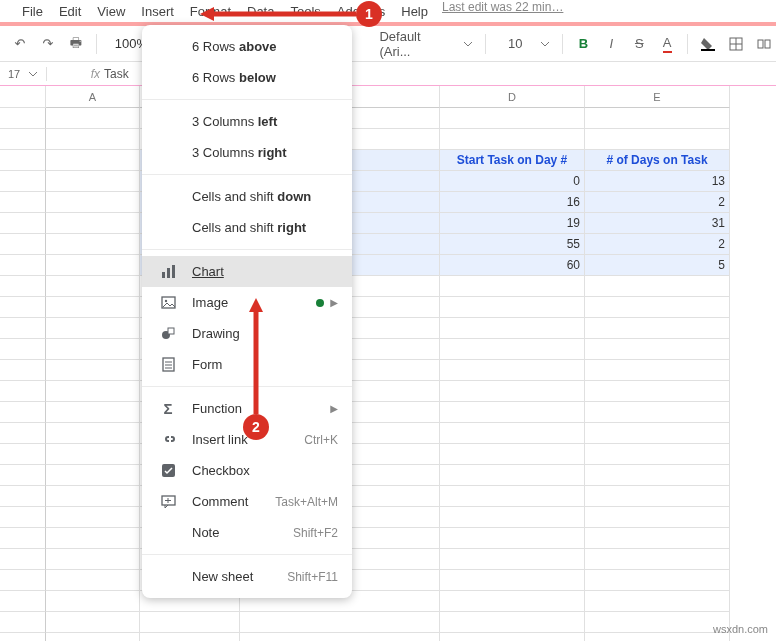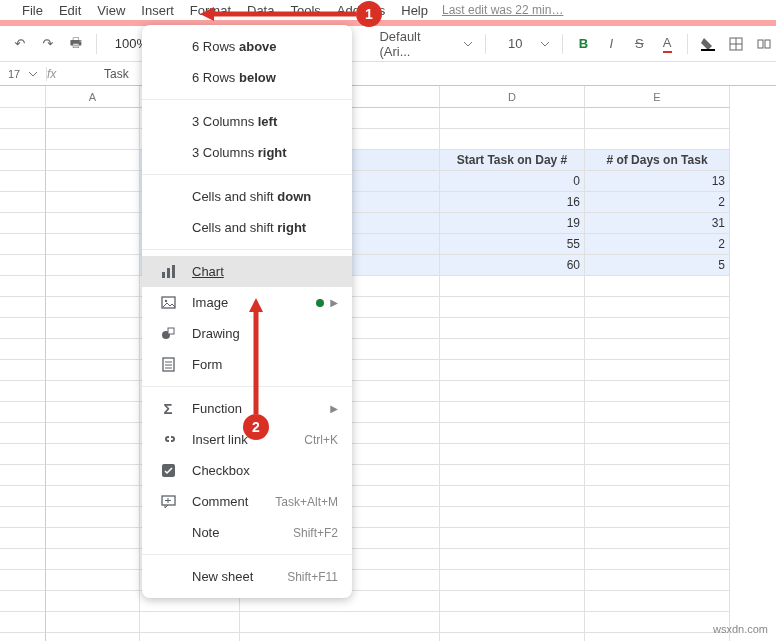--- a/index.html
+++ b/index.html
@@ -1,53 +1,53 @@
 <!DOCTYPE html>
 <html><head>
   <meta charset="utf-8">
   <style>
     * { box-sizing: border-box; margin: 0; padding: 0; font-family: Arial, sans-serif; }
     body { width: 776px; height: 641px; background: #fff; font-size: 13px; color: #333; overflow: hidden; position: relative; }
 
     
-    .menubar { height: 26px; display: flex; align-items: center; padding-left: 14px; border-bottom: 6px solid #fca5a5; }
+    .menubar { height: 26px; display: flex; align-items: flex-start; padding-left: 14px; border-bottom: 4px solid #fca5a5; }
     .menubar .mi { padding: 4px 8px; cursor: pointer; color: #444; font-size: 13px; }
     .menubar .link { color: #888; text-decoration: underline; margin-left: 6px; cursor: pointer; font-size: 12px; }
 
     
     .toolbar { height: 36px; display: flex; align-items: center; border-bottom: 1px solid #e0e0e0; padding-left: 8px; gap: 4px; }
     .tico { width: 24px; height: 24px; display: flex; align-items: center; justify-content: center; cursor: pointer; color: #666; }
     .zoom { font-size: 13px; padding: 0 6px 0 10px; cursor: pointer; display: flex; align-items: center; }
     .tdrop { font-size: 13px; color: #555; cursor: pointer; padding: 0 4px; display: flex; align-items: center; gap:4px;}
     .fs { font-size: 13px; color: #555; padding: 0 10px; }
     .bold { font-weight: bold; color: #188038; }
     .strike { text-decoration: line-through; }
     .unbar { border-bottom: 2px solid #d93025; display:inline-block; padding-bottom:1px;}
     .sep { width:1px; height:20px; background:#e0e0e0; margin:0 4px;}
 
     
     .fbar { height: 24px; display: flex; align-items: center; border-bottom: 1px solid #f9a8d4; }
     .namebox { width: 46px; font-size: 11px; color: #666; padding: 0 8px; display: flex; justify-content: space-between; align-items: center; cursor:pointer;}
-    .fxlbl { width: 54px; text-align: left; color: #999; font-style: italic; border-left:1px solid #e0e0e0; font-size:12px;}
+    .fxlbl { width: 54px; text-align: right; color: #999; font-style: italic; border-left:1px solid #e0e0e0; font-size:12px;}
     .fval { font-size: 12px; padding-left: 4px; color: #555; text-align: center; }
 
     
     .grid { position: relative; }
     .colheads { display: flex; height: 22px; background:#fff;}
     .rowhdr-corner { width: 46px; border-right: 1px solid #e0e0e0; border-bottom:1px solid #e0e0e0;}
     .ch { border-right: 1px solid #e0e0e0; border-bottom:1px solid #ccc; display: flex; align-items: center; justify-content: center; font-size: 11px; color: #777; }
     .row { display: flex; height: 21px; }
     .rn { width: 46px; border-right: 1px solid #ccc; border-bottom: 1px solid #e0e0e0; display: flex; align-items: center; justify-content: center; font-size: 11px; color: #777; }
     .cell { border-right: 1px solid #e0e0e0; border-bottom: 1px solid #e0e0e0; padding: 0 4px; display: flex; align-items: center; font-size: 12px; overflow:hidden; white-space:nowrap;}
     .c-a { width: 94px; }
     .c-b { width: 100px; }
     .c-c { width: 200px; }
     .c-d { width: 145px; }
     .c-e { width: 145px; }
-    .hdrcell { background:#e7effd; font-weight:bold; justify-content:center; color:#404040;}
+    .hdrcell { background:#e7effd; font-weight:bold; justify-content:center; color:#1d4ed8;}
     .selcell { background:#e8f0fe;}
     .rnum { justify-content:flex-end;}
 
     
     .ddmenu { position: absolute; top: 25px; left: 142px; width: 210px; background: #fff; box-shadow: 0 2px 10px rgba(0,0,0,0.25); border-radius: 8px; padding: 6px 0; z-index: 20; }
     .dd-it { display: flex; align-items: center; height: 31px; padding: 0 14px 0 16px; cursor: pointer; font-size: 13px; color: #333;}
     .dd-it:hover, .dd-it.hl { background: #e5e5e5; text-decoration: underline; }
     .dd-sep { height: 1px; background: #ebebeb; margin: 6px 0; }
     .dd-ico { width: 20px; display: flex; align-items: center; justify-content: center; margin-right: 14px; color: #5f6368; }
     .dd-lbl { flex: 1; }

